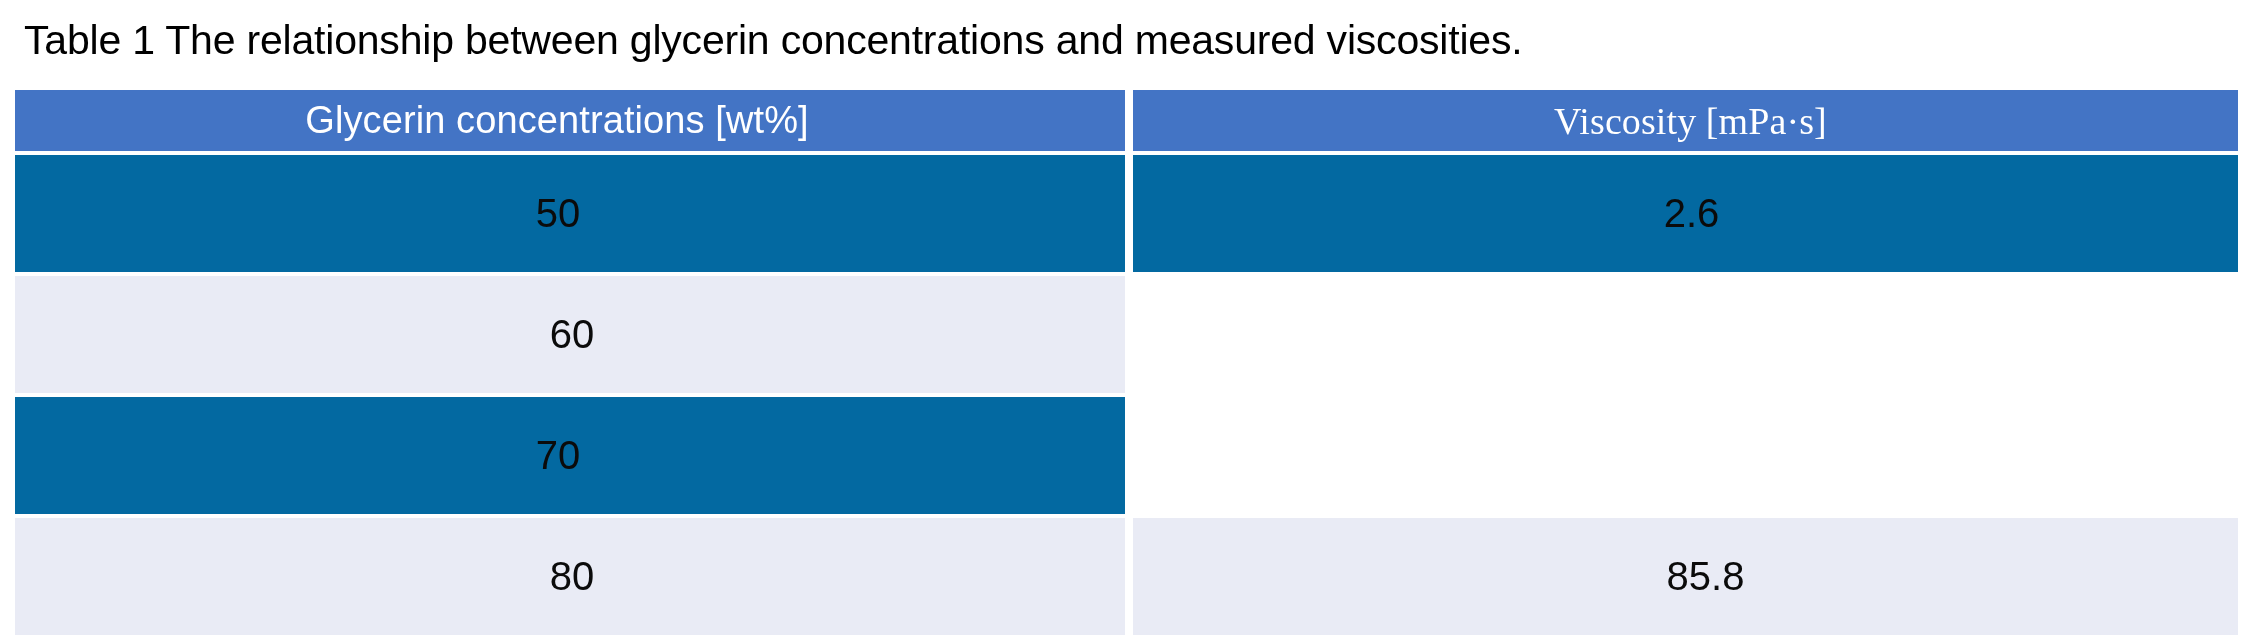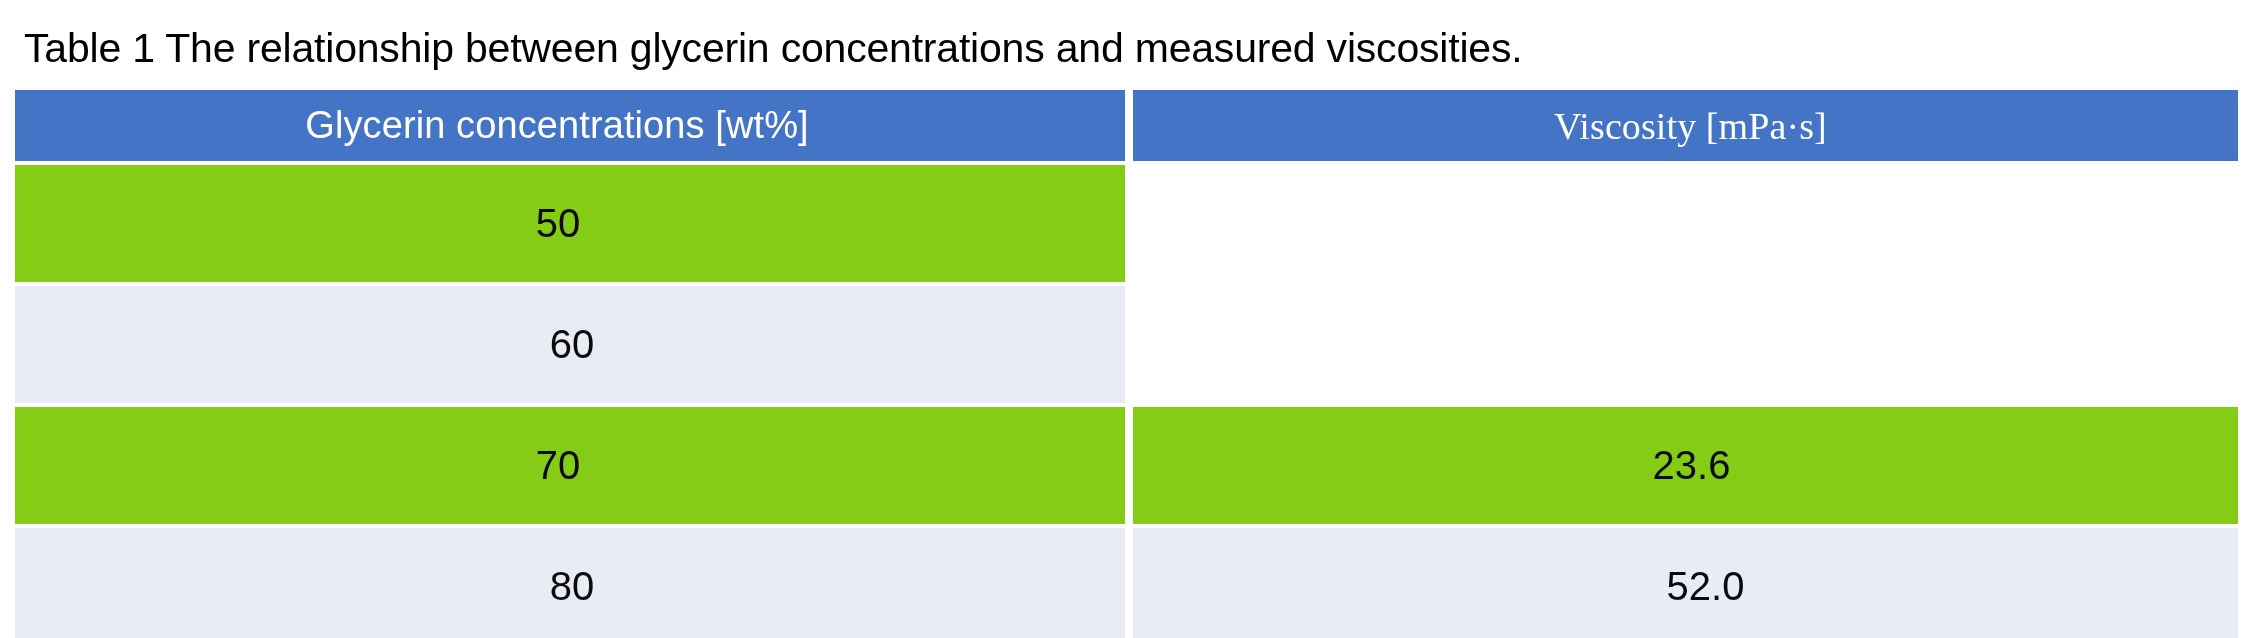--- a/index.html
+++ b/index.html
@@ -19,21 +19,21 @@
     position: relative;
     width: 2264px;
     height: 638px;
     background: #ffffff;
   }
 
   
   .caption {
     position: absolute;
     left: 24px;
-    top: 20px;
+    top: 12px;
     width: 2220px;
     height: 56px;
     line-height: 56px;
     font-size: 41px;
     font-weight: 400;
     color: #000000;
     white-space: nowrap;
     letter-spacing: -0.2px;
   }
 
@@ -58,37 +58,37 @@
     justify-content: center;
     overflow: hidden;
     white-space: nowrap;
   }
 
   
   .col-a { width: 1110px; }
   .col-b { width: 1105px; margin-left: 8px; }
 
   
-  .row-header { height: 71px; margin-bottom: 4px; }
+  .row-header { height: 61px; margin-bottom: 4px; }
   .row-header .cell {
     background: #4374C5;
     color: #ffffff;
     font-size: 38px;
     font-weight: 400;
     letter-spacing: 0.1px;
   }
 
   
   .row-data { height: 117px; margin-bottom: 4px; }
   .row-data .cell {
     font-size: 40px;
     color: #0b0b0b;
     font-weight: 400;
   }
-  .row-data.shade-dark .cell { background: #84cc16; }
+  .row-data.shade-dark .cell { background: #0369a1; }
   .row-data.shade-light .cell { background: #E9EBF5; padding-left: 28px; }
 
   
   .val-a { transform: translateX(-12px); }
   .val-b { transform: translateX(6px); }
 
   .hdr-a { transform: translateX(-13px); }
   .hdr-b { transform: translateX(5px); font-family: Liberation Serif, serif; }
 </style>
 </head>
@@ -106,40 +106,40 @@
       </div>
       <div class="cell col-b">
         <span class="hdr-b">Viscosity [mPa·s]</span>
       </div>
     </div>
 
     <div class="row row-data shade-dark">
       <div class="cell col-a">
         <span class="val-a">50</span>
       </div>
+      <div class="cell col-b">
+        <span class="val-b">2.6</span>
+      </div>
     </div>
 
     <div class="row row-data shade-light">
       <div class="cell col-a">
         <span class="val-a">60</span>
       </div>
     </div>
 
     <div class="row row-data shade-dark">
       <div class="cell col-a">
         <span class="val-a">70</span>
       </div>
-      <div class="cell col-b">
-        <span class="val-b">23.6</span>
-      </div>
     </div>
 
     <div class="row row-data shade-light">
       <div class="cell col-a">
         <span class="val-a">80</span>
       </div>
       <div class="cell col-b">
-        <span class="val-b">52.0</span>
+        <span class="val-b">85.8</span>
       </div>
     </div>
 
   </div>
 </div>
 
 </body></html>

